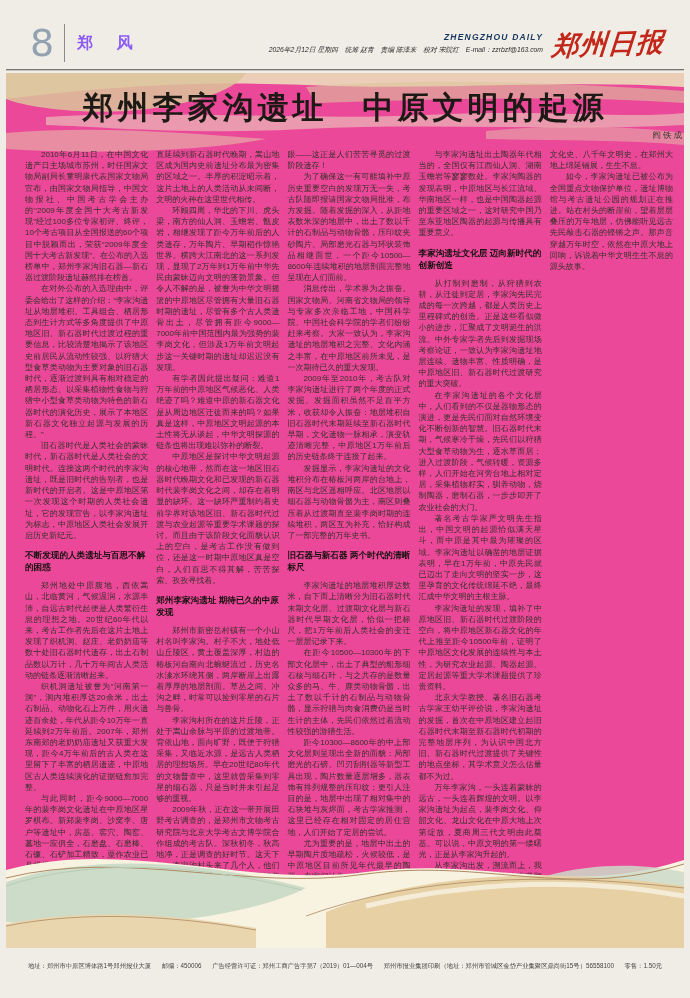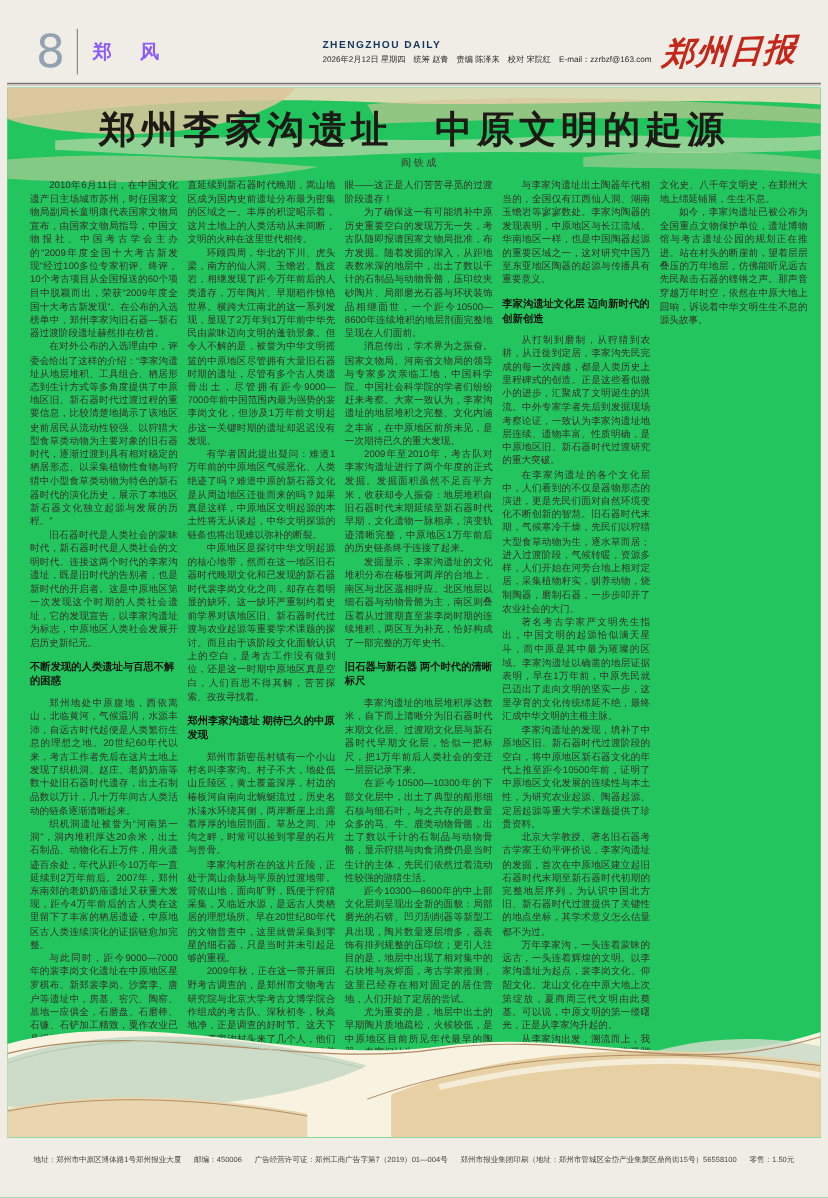--- a/index.html
+++ b/index.html
@@ -17,48 +17,48 @@
   .pageno{
     font-size:38px;line-height:1;color:#93a2b0;
     font-family:"DejaVu Sans",sans-serif;font-weight:400;
   }
   .hdr-divider{width:1px;height:38px;background:#8a8a8a;margin:0 12px 0 10px;}
   .section-name{
     font-size:16px;font-weight:bold;color:#8b5cf6;letter-spacing:9px;
     font-family:"DejaVu Sans","Liberation Sans",sans-serif;
   }
   .header-right{margin-left:auto;display:flex;align-items:flex-end;gap:9px;}
-  .header-meta{text-align:left;padding-bottom:2px;}
+  .header-meta{text-align:right;padding-bottom:2px;font-style:italic;}
   .masthead-en{
     font-size:8.5px;font-weight:bold;color:#15365f;letter-spacing:1.2px;
   }
   .dateline{font-size:6.8px;color:#2b2b2b;margin-top:3px;white-space:nowrap;}
   .masthead-cn{
     font-size:27px;line-height:1;color:#c2271a;font-weight:bold;
     font-family:"DejaVu Serif","Liberation Serif",serif;
     font-style:italic;transform:skew(-6deg) rotate(-2deg);
     letter-spacing:1px;
   }
   .header-rule{position:absolute;top:69px;left:6px;right:6px;height:2px;background:#767470;}
   .header-rule:after{content:"";display:block;margin-top:1px;height:1px;background:#c9c5bd;}
   
   .paper{
     position:absolute;top:73px;left:6px;right:6px;bottom:50px;
-    background:#22c55e;overflow:hidden;
+    background:#ec4899;overflow:hidden;
   }
   .deco-top{position:absolute;top:0;left:0;width:100%;height:92px;z-index:0;}
   .title{
     position:absolute;top:14px;left:0;right:0;z-index:1;margin:0;
     text-align:center;
     font-family:"DejaVu Serif","Liberation Serif",serif;
     font-weight:bold;font-size:31px;letter-spacing:4px;color:#1d1a15;
   }
   .byline{
     position:absolute;top:57px;left:10px;right:0;z-index:1;
-    text-align:center;font-size:8.5px;color:#3c3832;letter-spacing:2px;
+    text-align:right;font-size:8.5px;color:#3c3832;letter-spacing:2px;
   }
   .columns{
     position:absolute;top:76px;left:19px;width:648px;height:782px;z-index:1;
     column-count:5;column-gap:8px;column-fill:auto;
   }
   .para{
     margin:0;font-size:8px;line-height:11.2px;color:#35312a;
     text-align:justify;text-indent:2em;
   }
   .subhead{

